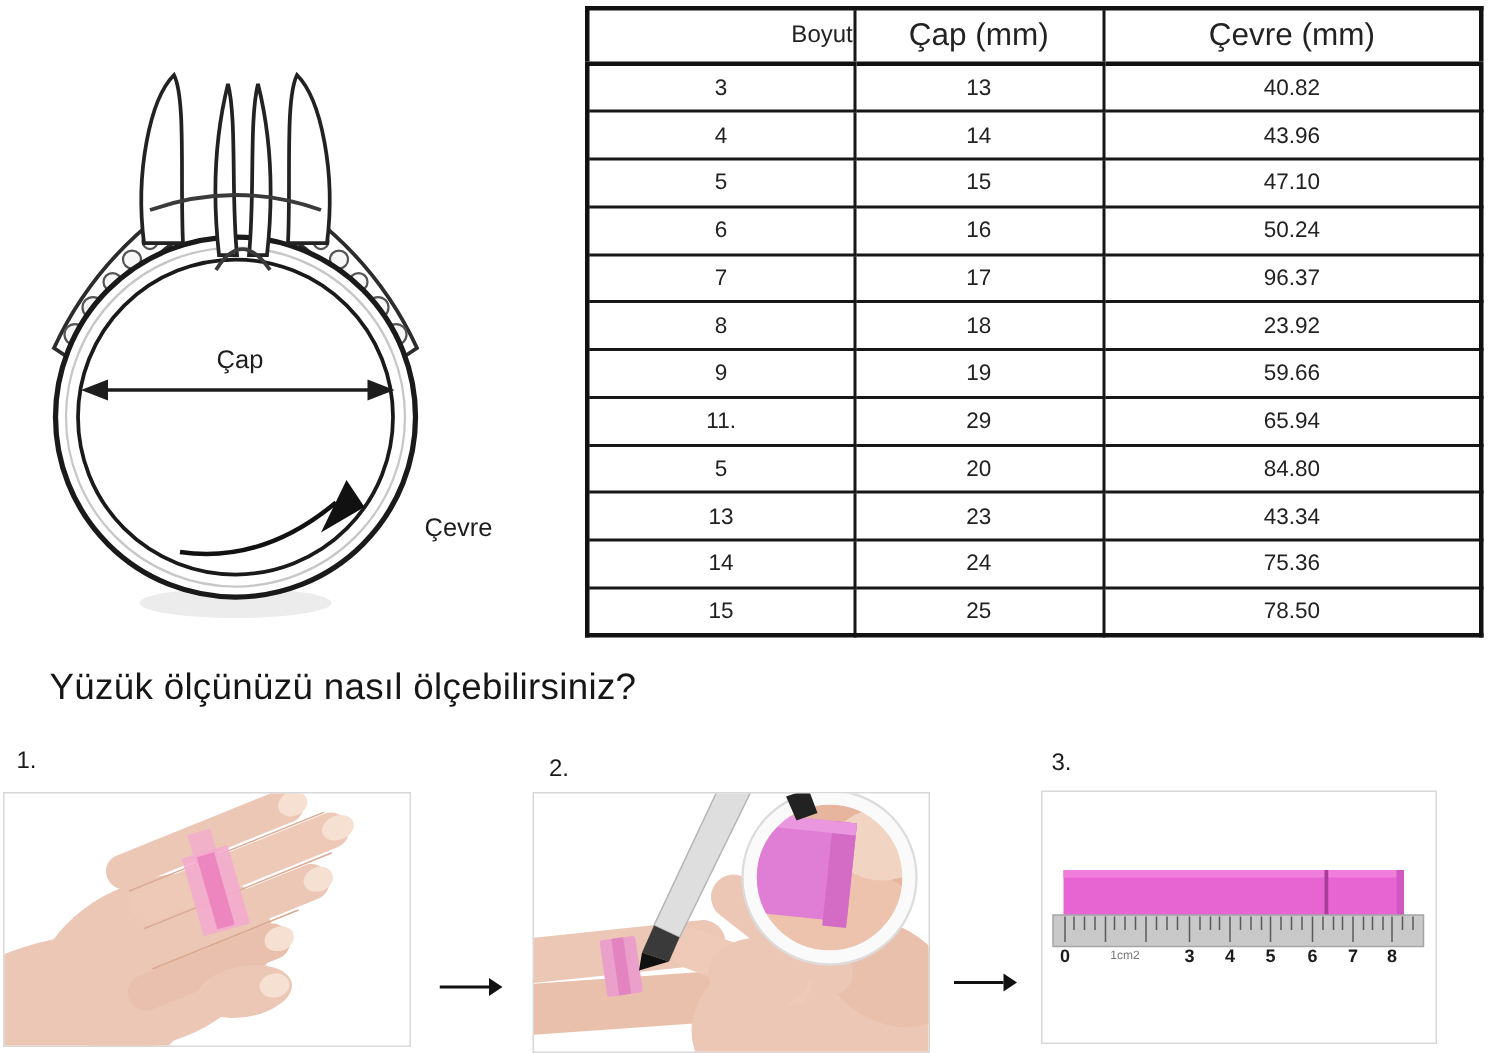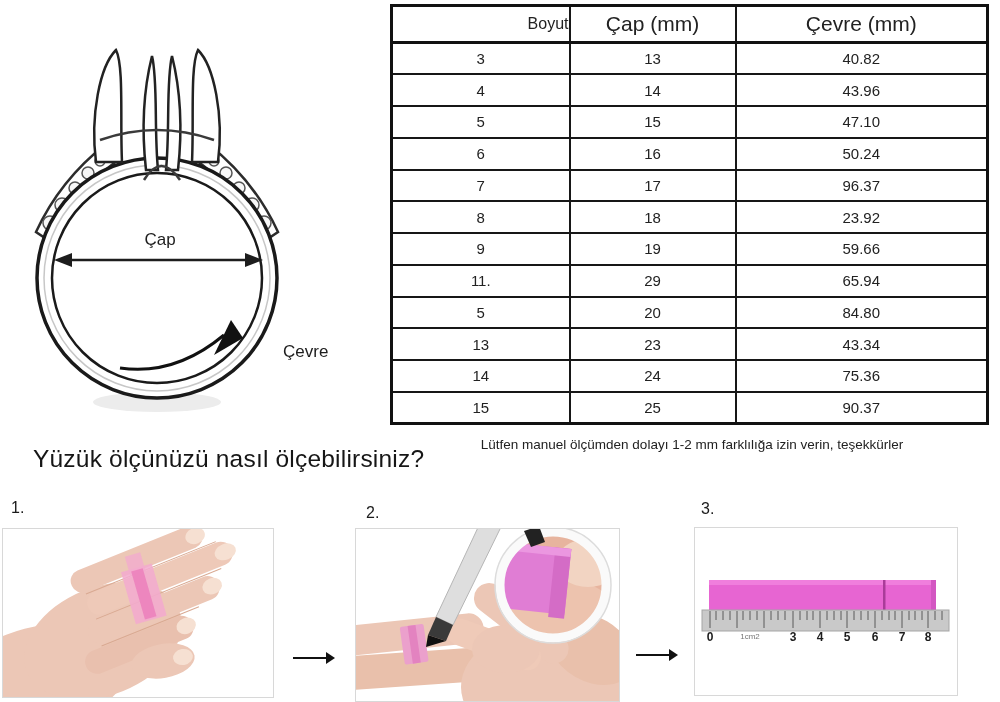--- a/index.html
+++ b/index.html
@@ -163,26 +163,25 @@
           <td>43.34</td>
         </tr>
       <tr>
           <td>14</td>
           <td>24</td>
           <td>75.36</td>
         </tr>
       <tr>
           <td>15</td>
           <td>25</td>
-          <td>90.37</td>
+          <td>78.50</td>
         </tr>
     </tbody>
   </table>
 
-  <div class="table-note">Lütfen manuel ölçümden dolayı 1-2 mm farklılığa izin verin, teşekkürler</div>
 
   <div class="heading">Yüzük ölçünüzü nasıl ölçebilirsiniz?</div>
 
   <div class="step-label" style="left:11px;top:499px">1.</div>
   <div class="step-label" style="left:366px;top:504px">2.</div>
   <div class="step-label" style="left:701px;top:500px">3.</div>
 
   <div class="step-photo" style="left:2px;top:528px;width:270px;height:168px">
     <svg width="270" height="168" viewBox="0 0 270 168">
       <ellipse cx="35" cy="150" rx="95" ry="52" fill="#ecc7b6" transform="rotate(-15 35 150)"></ellipse>

